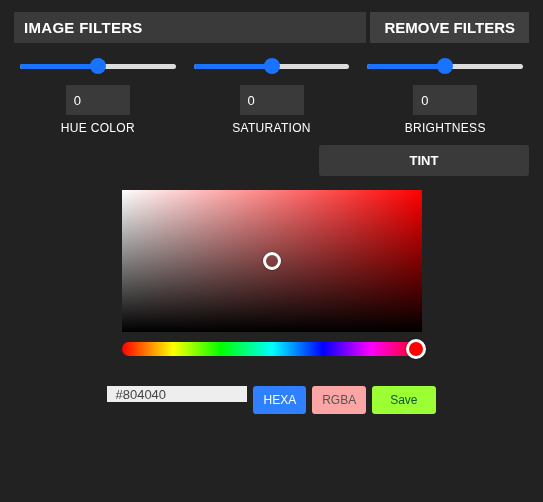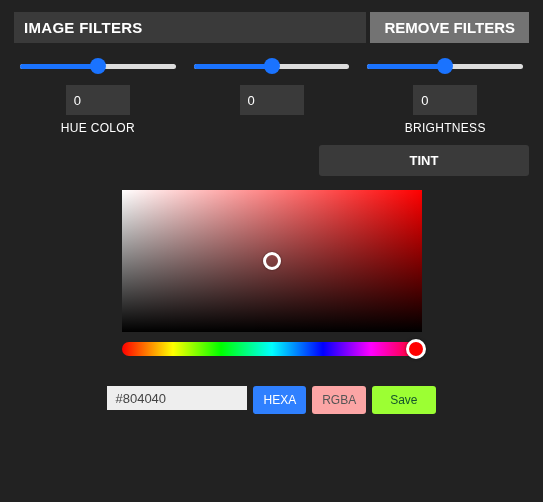--- a/index.html
+++ b/index.html
@@ -21,21 +21,21 @@
   }
   .header-title {
     flex: 1;
     background: #3a3a3a;
     padding: 7px 10px;
     font-size: 15px;
     font-weight: 700;
     letter-spacing: 0.3px;
   }
   .header-btn {
-    background: #737373;
+    background: #404040;
     padding: 7px 14px;
     font-size: 15px;
     font-weight: 700;
     cursor: pointer;
     user-select: none;
   }
   .sliders-row {
     display: flex;
     justify-content: space-between;
     gap: 18px;
@@ -159,21 +159,21 @@
   }
   .hex-row {
     display: flex;
     justify-content: center;
     gap: 6px;
     margin-top: 30px;
     align-items: stretch;
   }
   .hex-input {
     width: 140px;
-    height: 24px;
+    height: 16px;
     background: #eee;
     color: #444;
     border: none;
     padding: 0 8px;
     font-size: 13px;
   }
   .small-btn {
     height: 28px;
     padding: 10px 10px;
     font-size: 12px;
@@ -211,20 +211,21 @@
     </div>
 
     <div class="slider-group">
       <div class="slider">
         <div class="track">
             <div class="fill" style="width:50%"></div>
           </div>
         <div class="thumb" style="left:50%"></div>
       </div>
       <input class="num-box" type="text" value="0" style="">
+      <div class="slider-label">SATURATION</div>
     </div>
 
     <div class="slider-group">
       <div class="slider">
         <div class="track">
             <div class="fill" style="width:50%"></div>
           </div>
         <div class="thumb" style="left:50%"></div>
       </div>
       <input class="num-box" type="text" value="0" style="">

